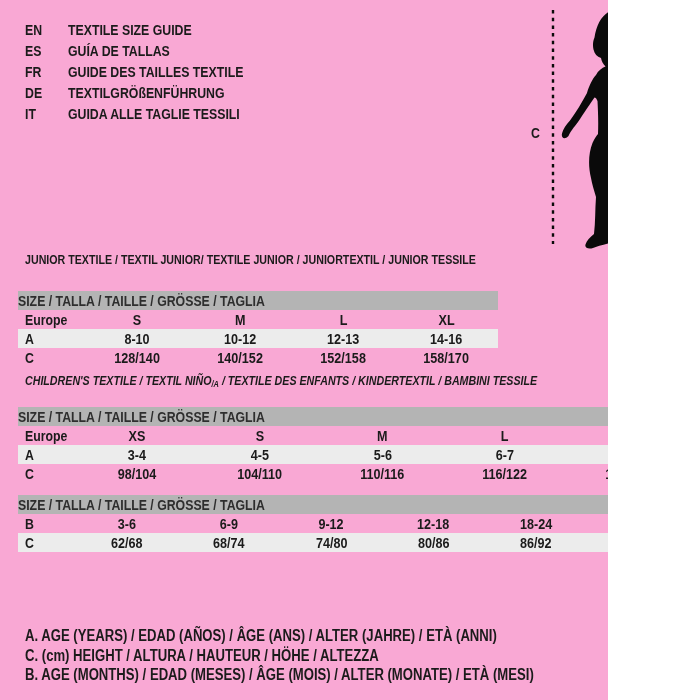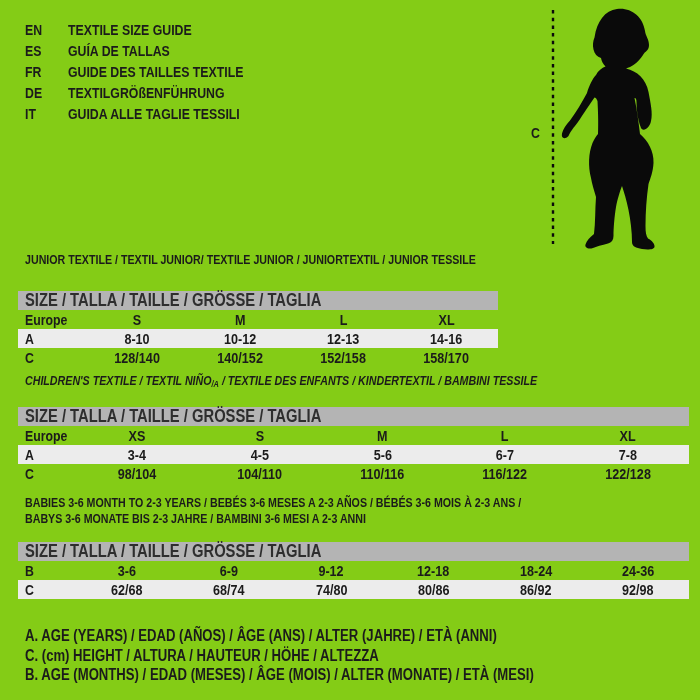--- a/index.html
+++ b/index.html
@@ -1,18 +1,18 @@
 <!DOCTYPE html>
 <html><head>
 <meta charset="utf-8">
 <style>
   * { margin:0; padding:0; box-sizing:border-box; }
   html,body { background:#fff; }
   .page {
-    position:relative; width:700px; height:700px; background:#84cc16;
+    position:relative; width:608px; height:700px; background:#f9a8d4;
     font-family:"Liberation Sans", sans-serif; font-weight:700; color:#1b1b1b;
     overflow:hidden;
   }
   
   .cond  { display:inline-block; transform:scaleX(0.82); transform-origin:0 50%; white-space:nowrap; }
   .condc { display:inline-block; transform:scaleX(0.84); transform-origin:50% 50%; white-space:nowrap; }
 
   
   .langs { position:absolute; left:25px; top:19px; }
   .lang-row { display:flex; height:21px; line-height:21px; font-size:15px; }
@@ -29,21 +29,21 @@
   #sec-children { top:374px; width:671px; }
   #sec-babies   { top:495px; width:671px; }
   .sec-title { margin-left:7px; font-size:13px; line-height:14px; }
   #sec-junior .sec-title   { margin-bottom:24px; }
   #sec-children .sec-title { margin-bottom:16px;font-style:italic; }
   .title-2l { line-height:16px; }
   #sec-babies .title-wrap { margin-bottom:15px; }
   .subseg { font-size:9px; vertical-align:-2px; }
   .hbar {
     height:19px; line-height:19px; background:#b4b4b4;
-    padding-left:7px; font-size:18px; color:#2e2e2e;
+    font-size:15px; color:#2e2e2e;
   }
   .trow { display:flex; height:19px; line-height:19px; font-size:15px; }
   .trow.shaded { background:#ececec; }
   .tlabel { padding-left:7px; }
   #sec-junior .tlabel { width:67px; }
   #sec-children .tlabel, #sec-babies .tlabel { width:58px; }
   .tcell { flex:1; text-align:center; }
 
   
   .legend { position:absolute; left:25px; top:626px; font-size:16px; }
@@ -183,24 +183,20 @@
           <span class="tcell"><span class="condc">98/104</span></span>
           <span class="tcell"><span class="condc">104/110</span></span>
           <span class="tcell"><span class="condc">110/116</span></span>
           <span class="tcell"><span class="condc">116/122</span></span>
           <span class="tcell"><span class="condc">122/128</span></span>
         </div>
       </div>
   </section>
 
   <section class="sec" id="sec-babies">
-    <div class="title-wrap">
-      <div class="sec-title title-2l"><span class="cond">BABIES 3-6 MONTH TO 2-3 YEARS / BEBÉS 3-6 MESES A 2-3 AÑOS / BÉBÉS 3-6 MOIS À 2-3 ANS /</span></div>
-      <div class="sec-title title-2l"><span class="cond">BABYS 3-6 MONATE BIS 2-3 JAHRE / BAMBINI 3-6 MESI A 2-3 ANNI</span></div>
-    </div>
     <div class="hbar"><span class="cond">SIZE / TALLA / TAILLE / GRÖSSE / TAGLIA</span></div>
     <div class="trows">
         <div class="trow">
           <span class="tlabel"><span class="cond">B</span></span>
           <span class="tcell"><span class="condc">3-6</span></span>
           <span class="tcell"><span class="condc">6-9</span></span>
           <span class="tcell"><span class="condc">9-12</span></span>
           <span class="tcell"><span class="condc">12-18</span></span>
           <span class="tcell"><span class="condc">18-24</span></span>
           <span class="tcell"><span class="condc">24-36</span></span>

